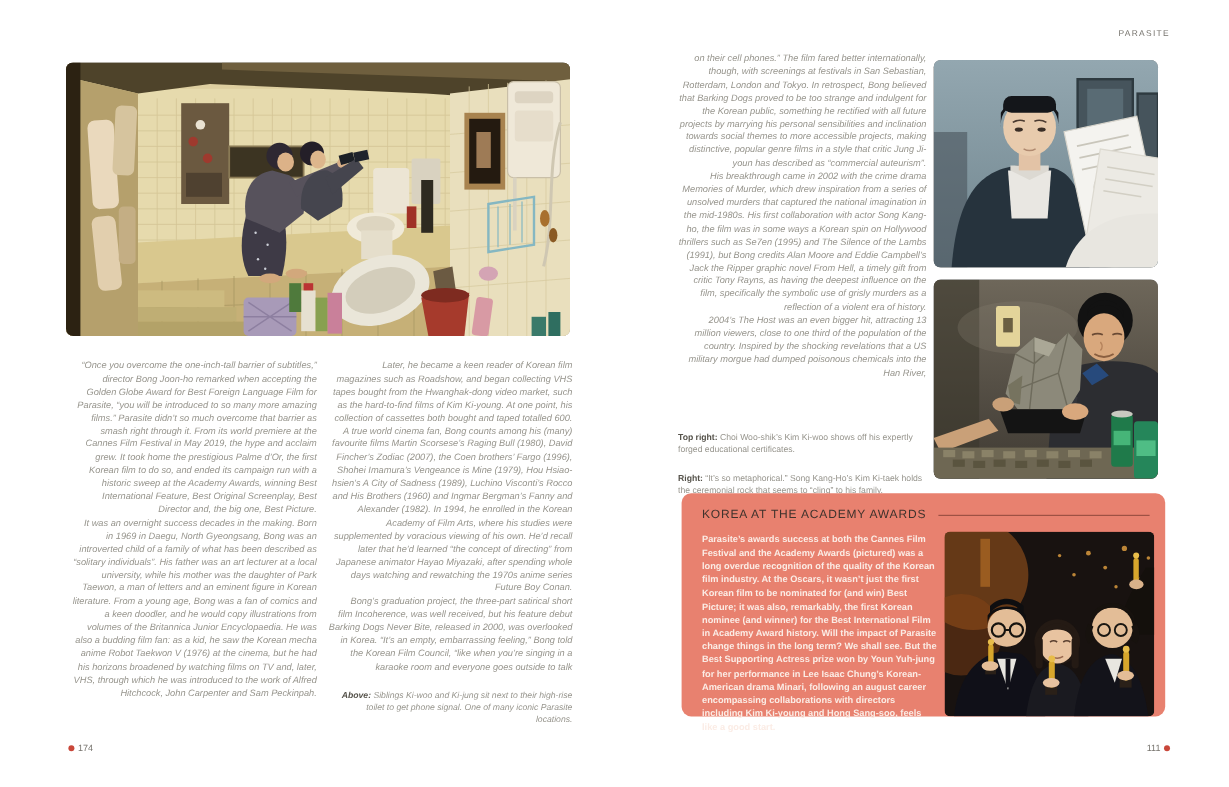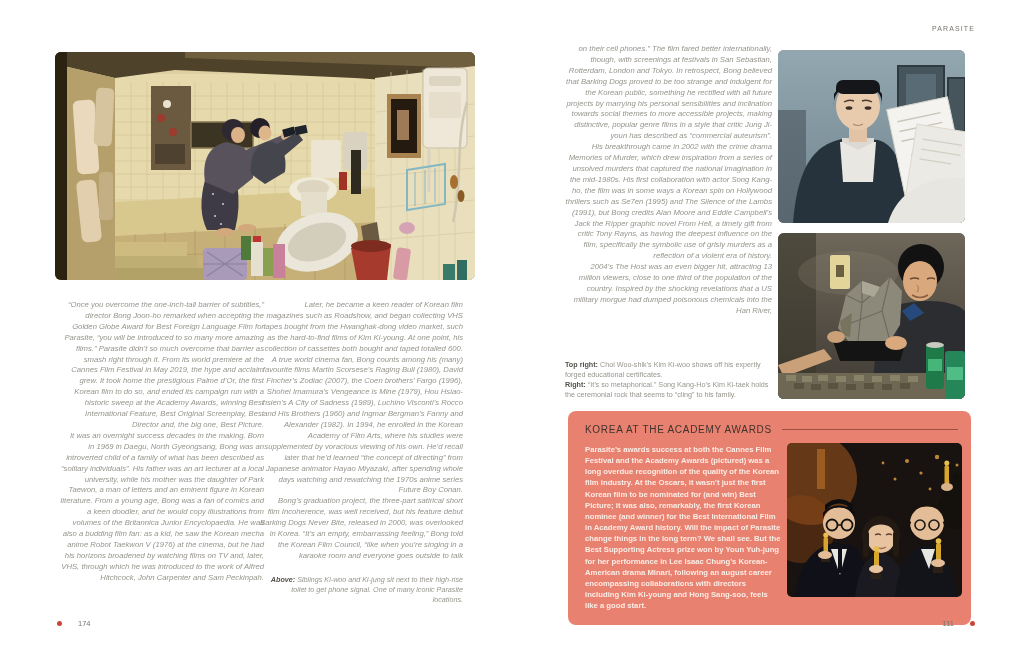--- a/index.html
+++ b/index.html
@@ -5,46 +5,46 @@
   html,body{margin:0;padding:0;}
   body{
     width:1024px;height:656px;position:relative;overflow:hidden;
     background:#ffffff;
     font-family:"Liberation Sans",sans-serif;
     -webkit-font-smoothing:antialiased;
   }
   .abs{position:absolute;}
   
   .running-title{top:25px;right:49px;font-size:7px;letter-spacing:1.1px;color:#76736d;}
-  .folio{top:619px;display:flex;align-items:center;gap:16px;font-size:7.5px;color:#76736d;}
+  .folio{top:619px;display:flex;align-items:center;gap:3px;font-size:7.5px;color:#76736d;}
   .folio-left{left:57px;}
   .folio-right{right:49px;}
   .dot{width:5px;height:5px;border-radius:50%;background:#c9473a;display:inline-block;}
   
   .col{font-size:7.7px;line-height:10.9px;color:#96948c;text-align:right;font-style:italic;}
   .col p{margin:0;}
   .col p.indent{text-indent:9px;}
   .caption{font-size:7.2px;line-height:9.9px;color:#97958d;}
   .caption b{color:#55524a;font-weight:bold;}
-  .caption + .caption{margin-top:0;}
+  .caption + .caption{margin-top:14px;}
   
   .photo{border-radius:6px;overflow:hidden;background:#777;}
   .photo svg{display:block;}
   
   #photo-bathroom{left:55px;top:52px;width:420px;height:228px;}
   #lp-col1{left:60px;top:300px;width:204px;}
-  #lp-col2{left:259px;top:300px;width:204px;}
+  #lp-col2{left:273px;top:300px;width:204px;}
   #lp-caption{margin-top:13px;}
   #rp-col{left:565px;top:44px;width:207px;}
   #rp-captions{left:565px;top:360px;width:207px;}
   #photo-choi{left:778px;top:50px;width:187px;height:173px;}
   #photo-song{left:778px;top:233px;width:187px;height:166px;}
   
   #feature-box{
-    left:568px;top:411px;width:403px;height:214px;
+    left:568px;top:411px;width:403px;height:186px;
     background:#e8816f;border-radius:8px;
   }
   .fb-head{position:absolute;left:17px;right:13px;top:13px;display:flex;align-items:center;gap:10px;}
   .fb-title{font-size:10px;letter-spacing:0.7px;color:#3f322c;white-space:nowrap;}
   .fb-rule{flex:1;height:1px;background:rgba(96,42,33,0.55);}
   .fb-body{position:absolute;left:17px;top:33px;width:197px;font-size:7.7px;line-height:11.15px;color:#fbece5;font-weight:bold;}
   .fb-photo{position:absolute;left:219px;top:32px;width:175px;height:154px;border-radius:5px;overflow:hidden;}
 </style>
 </head>
 <body>

